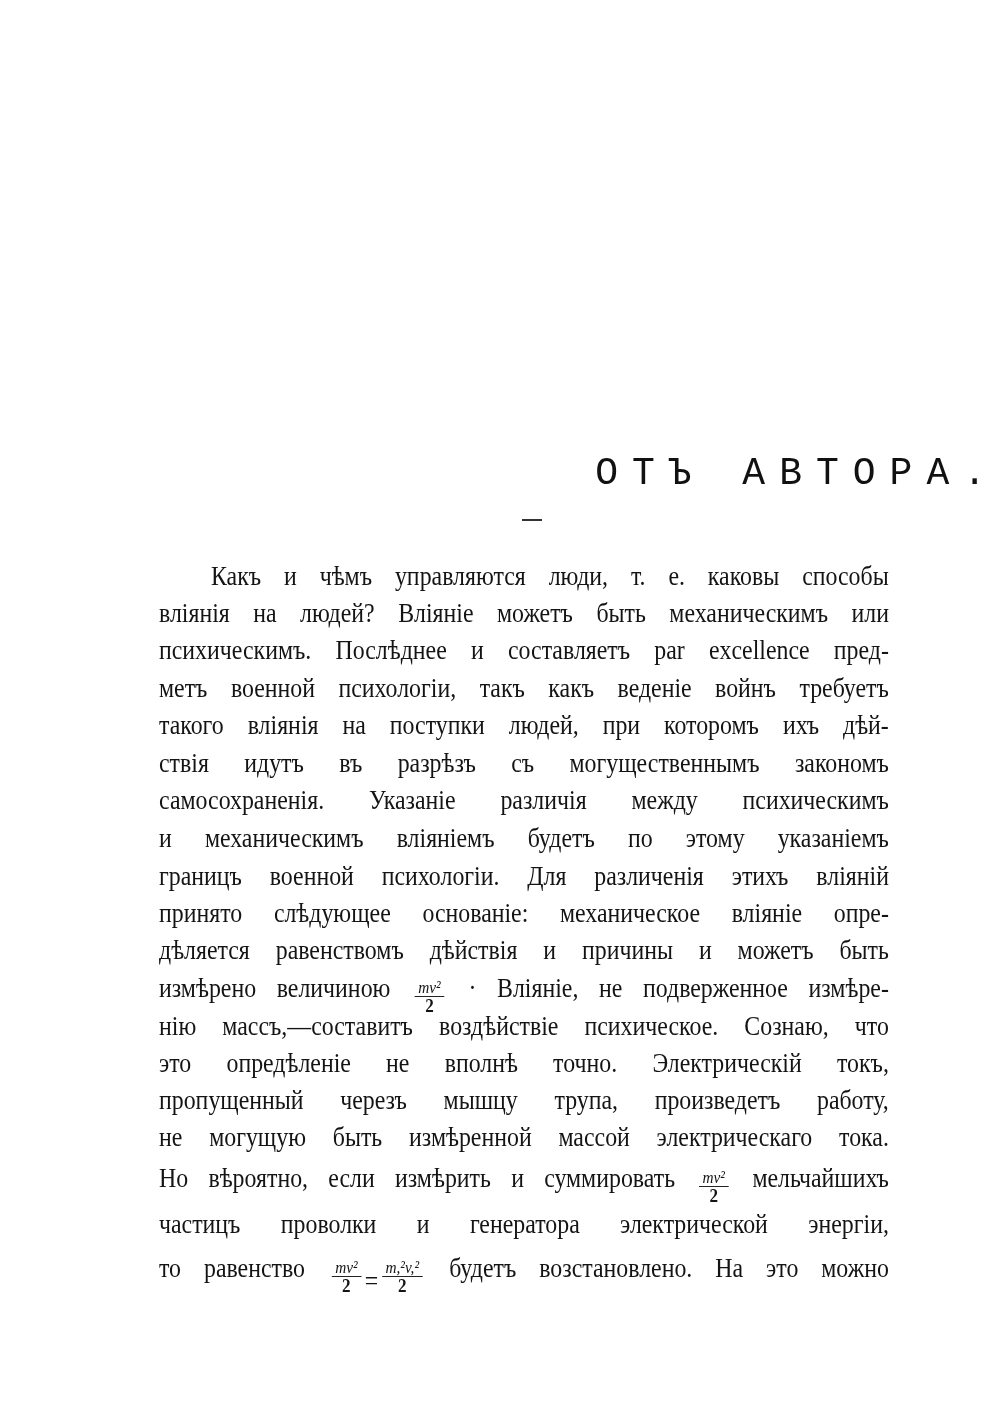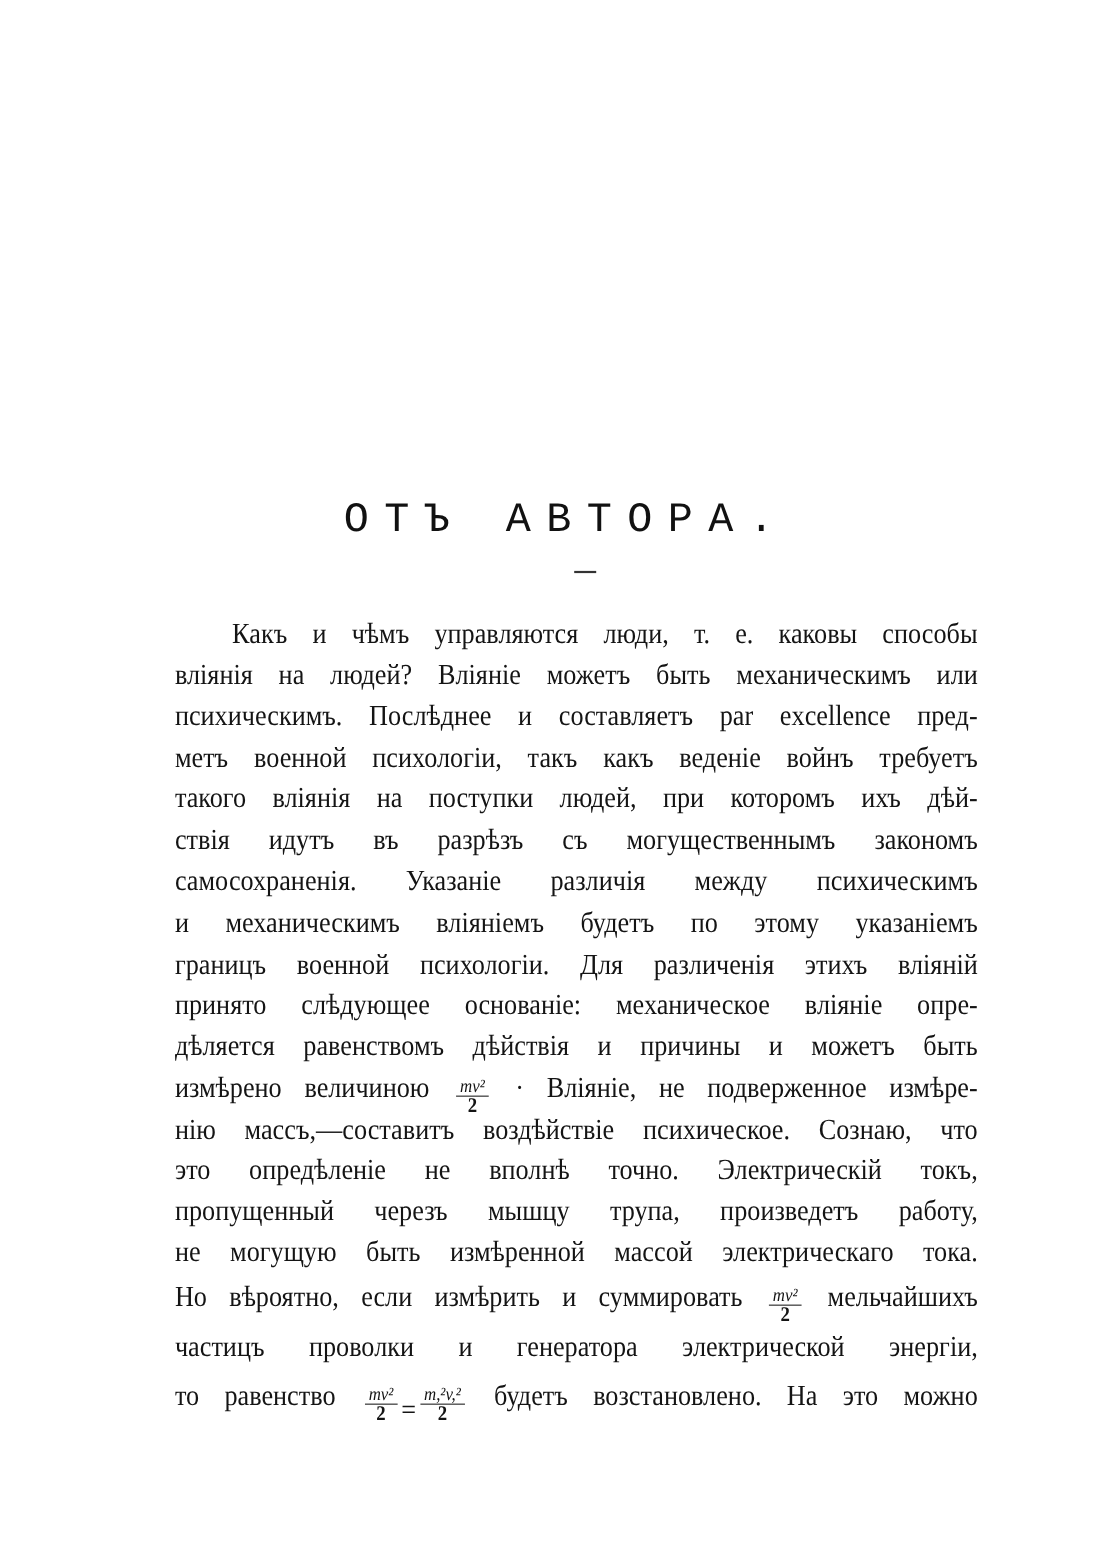--- a/index.html
+++ b/index.html
@@ -2,21 +2,21 @@
 <html><head>
 <meta charset="utf-8">
 <style>
   html, body { margin: 0; padding: 0; background: #ffffff; }
   body {
     width: 1000px; height: 1418px; position: relative; overflow: hidden;
     font-family: "Liberation Serif", "DejaVu Serif", serif; color: #141414;
   }
   .title {
     position: absolute; left: 0; width: 1000px; top: 452px;
-    text-align: center; font-family: "Liberation Mono", "DejaVu Sans Mono", monospace;
+    text-align: right; font-family: "Liberation Mono", "DejaVu Sans Mono", monospace;
     font-size: 38px; letter-spacing: 14px; padding-left: 30px; box-sizing: border-box;
     color: #111;
   }
   .title-rule {
     position: absolute; left: 522px; top: 519px; width: 20px; height: 2px; background: #333;
   }
   .line {
     position: absolute; left: 159px; width: 730px; font-size: 26.5px;
     white-space: nowrap; display: flex; justify-content: space-between; align-items: baseline;
     height: 36px; line-height: 36px; transform: scaleX(0.9); transform-origin: left;

